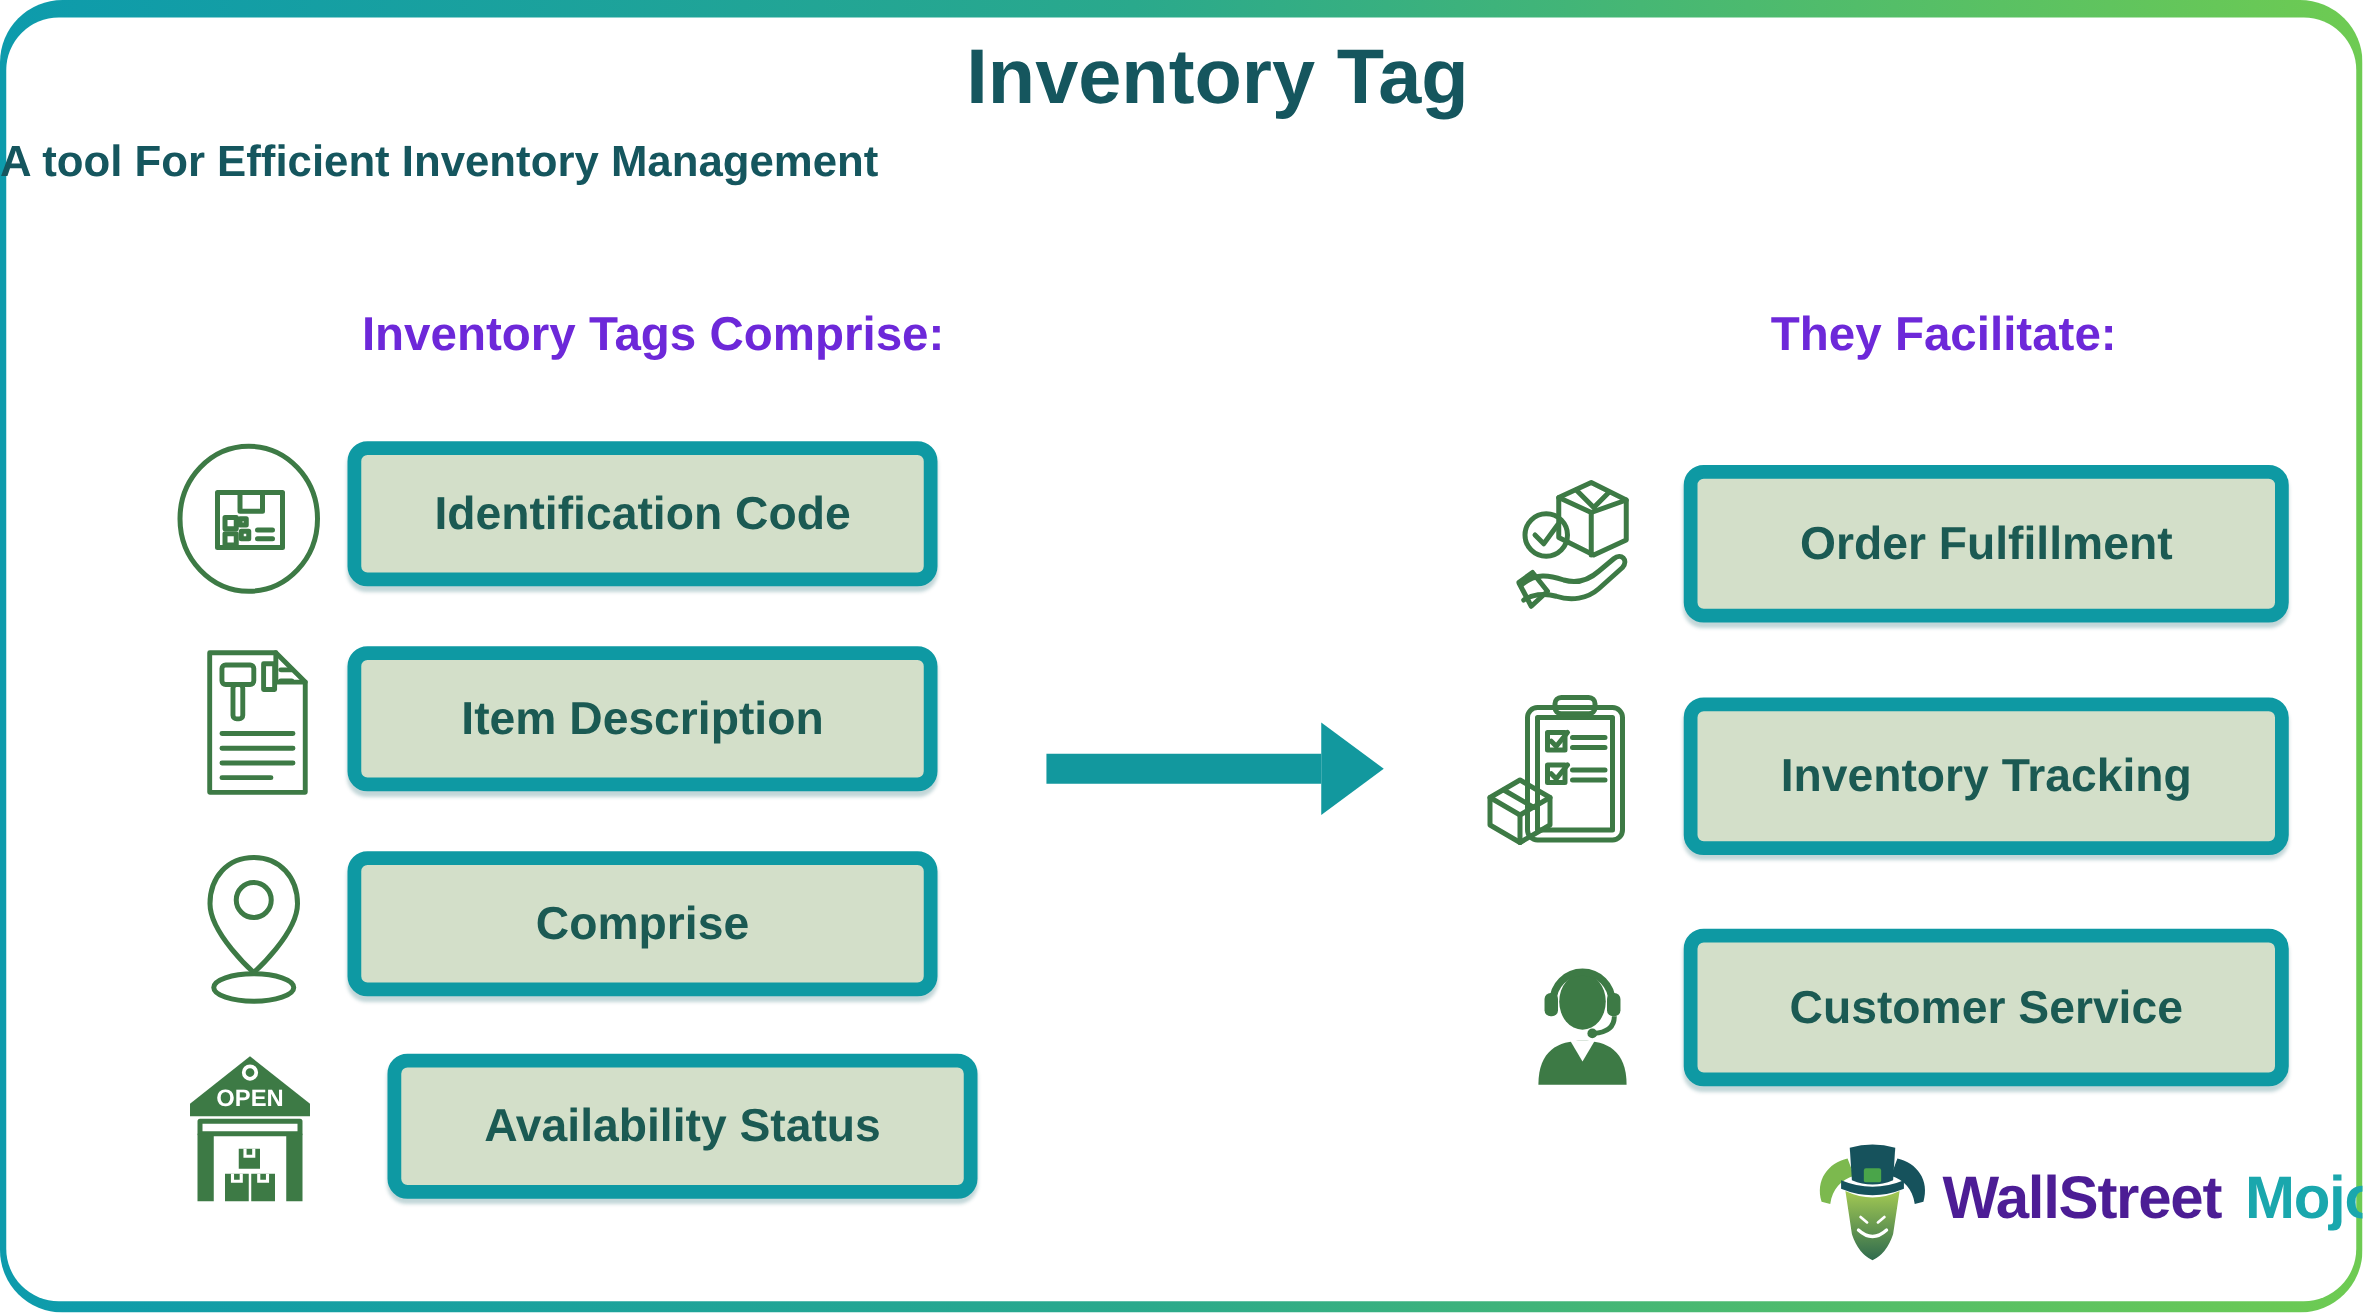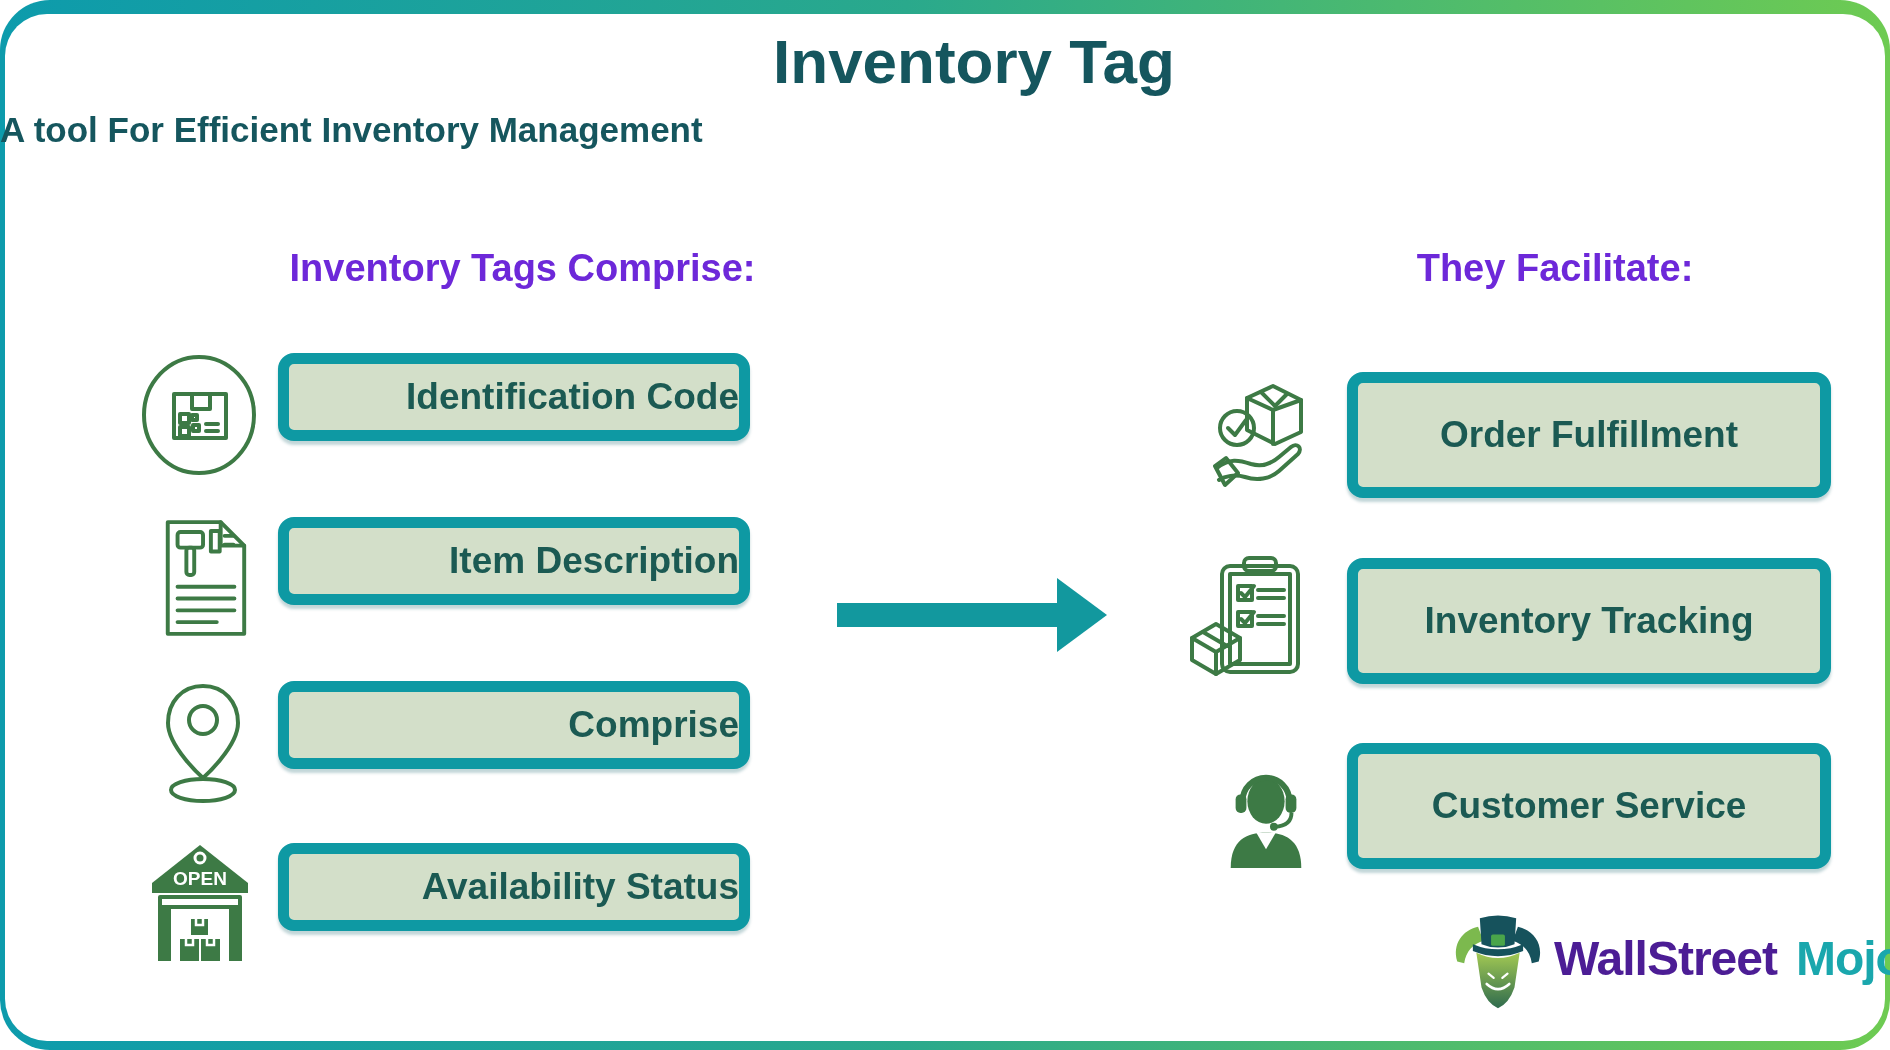--- a/index.html
+++ b/index.html
@@ -13,21 +13,21 @@
          font-size:62px;font-weight:700;color:#15565e;letter-spacing:0px;padding-left:29px;}
   .subtitle{position:absolute;top:110px;left:0;width:100%;text-align:left;
             font-size:35px;font-weight:700;color:#15565e;}
   .sec-heading{position:absolute;font-size:38px;font-weight:700;color:#6d28d9;text-align:center;}
   .hl{top:247px;left:150px;width:745px;}
   .hr{top:247px;left:1255px;width:600px;}
   .pill{position:absolute;background:#d3dfc9;border:11px solid #0e99a3;border-radius:16px;
         display:flex;align-items:center;justify-content:center;box-sizing:border-box;
         box-shadow:0 4px 3px rgba(10,90,100,0.25);}
   .pill span{font-size:37px;font-weight:700;color:#1b5a53;}
-  .pill-l{left:278px;width:472px;height:88px;justify-content:flex-end;}
+  .pill-l{left:278px;width:472px;height:116px;}
   .pill-r{left:1347px;width:484px;height:126px;}
   .icon{position:absolute;display:flex;align-items:center;justify-content:center;}
   .icon svg{width:100%;height:100%;}
   .arrow{position:absolute;left:837px;top:577px;width:272px;height:76px;}
   .logo{position:absolute;left:1450px;top:906px;display:flex;align-items:center;gap:8px;}
   .logo-bull{width:96px;height:104px;}
   .logo-text{font-size:48px;font-weight:700;letter-spacing:-1px;}
   .logo-text .p1{color:#4c1d95;}
   .logo-text .p2{color:#1aa7ad;margin-left:19px;}
   .st{fill:none;stroke:#3d7a45;stroke-width:4;stroke-linecap:round;stroke-linejoin:round;}
@@ -96,21 +96,21 @@
 
   <div class="pill pill-l" style="top:353px;">
     <span>Identification Code</span>
   </div>
   <div class="pill pill-l" style="top:517px;">
     <span>Item Description</span>
   </div>
   <div class="pill pill-l" style="top:681px;">
     <span>Comprise</span>
   </div>
-  <div class="pill pill-l" style="top:843px;">
+  <div class="pill pill-l" style="top:843px;margin-left:32px;">
     <span>Availability Status</span>
   </div>
 
   <div class="arrow">
     <svg viewBox="0 0 272 76" width="272" height="76">
       <rect x="0" y="26" width="220" height="24" fill="#12989e"></rect>
       <polygon points="220,1 270,38 220,75" fill="#12989e"></polygon>
     </svg>
   </div>
 

